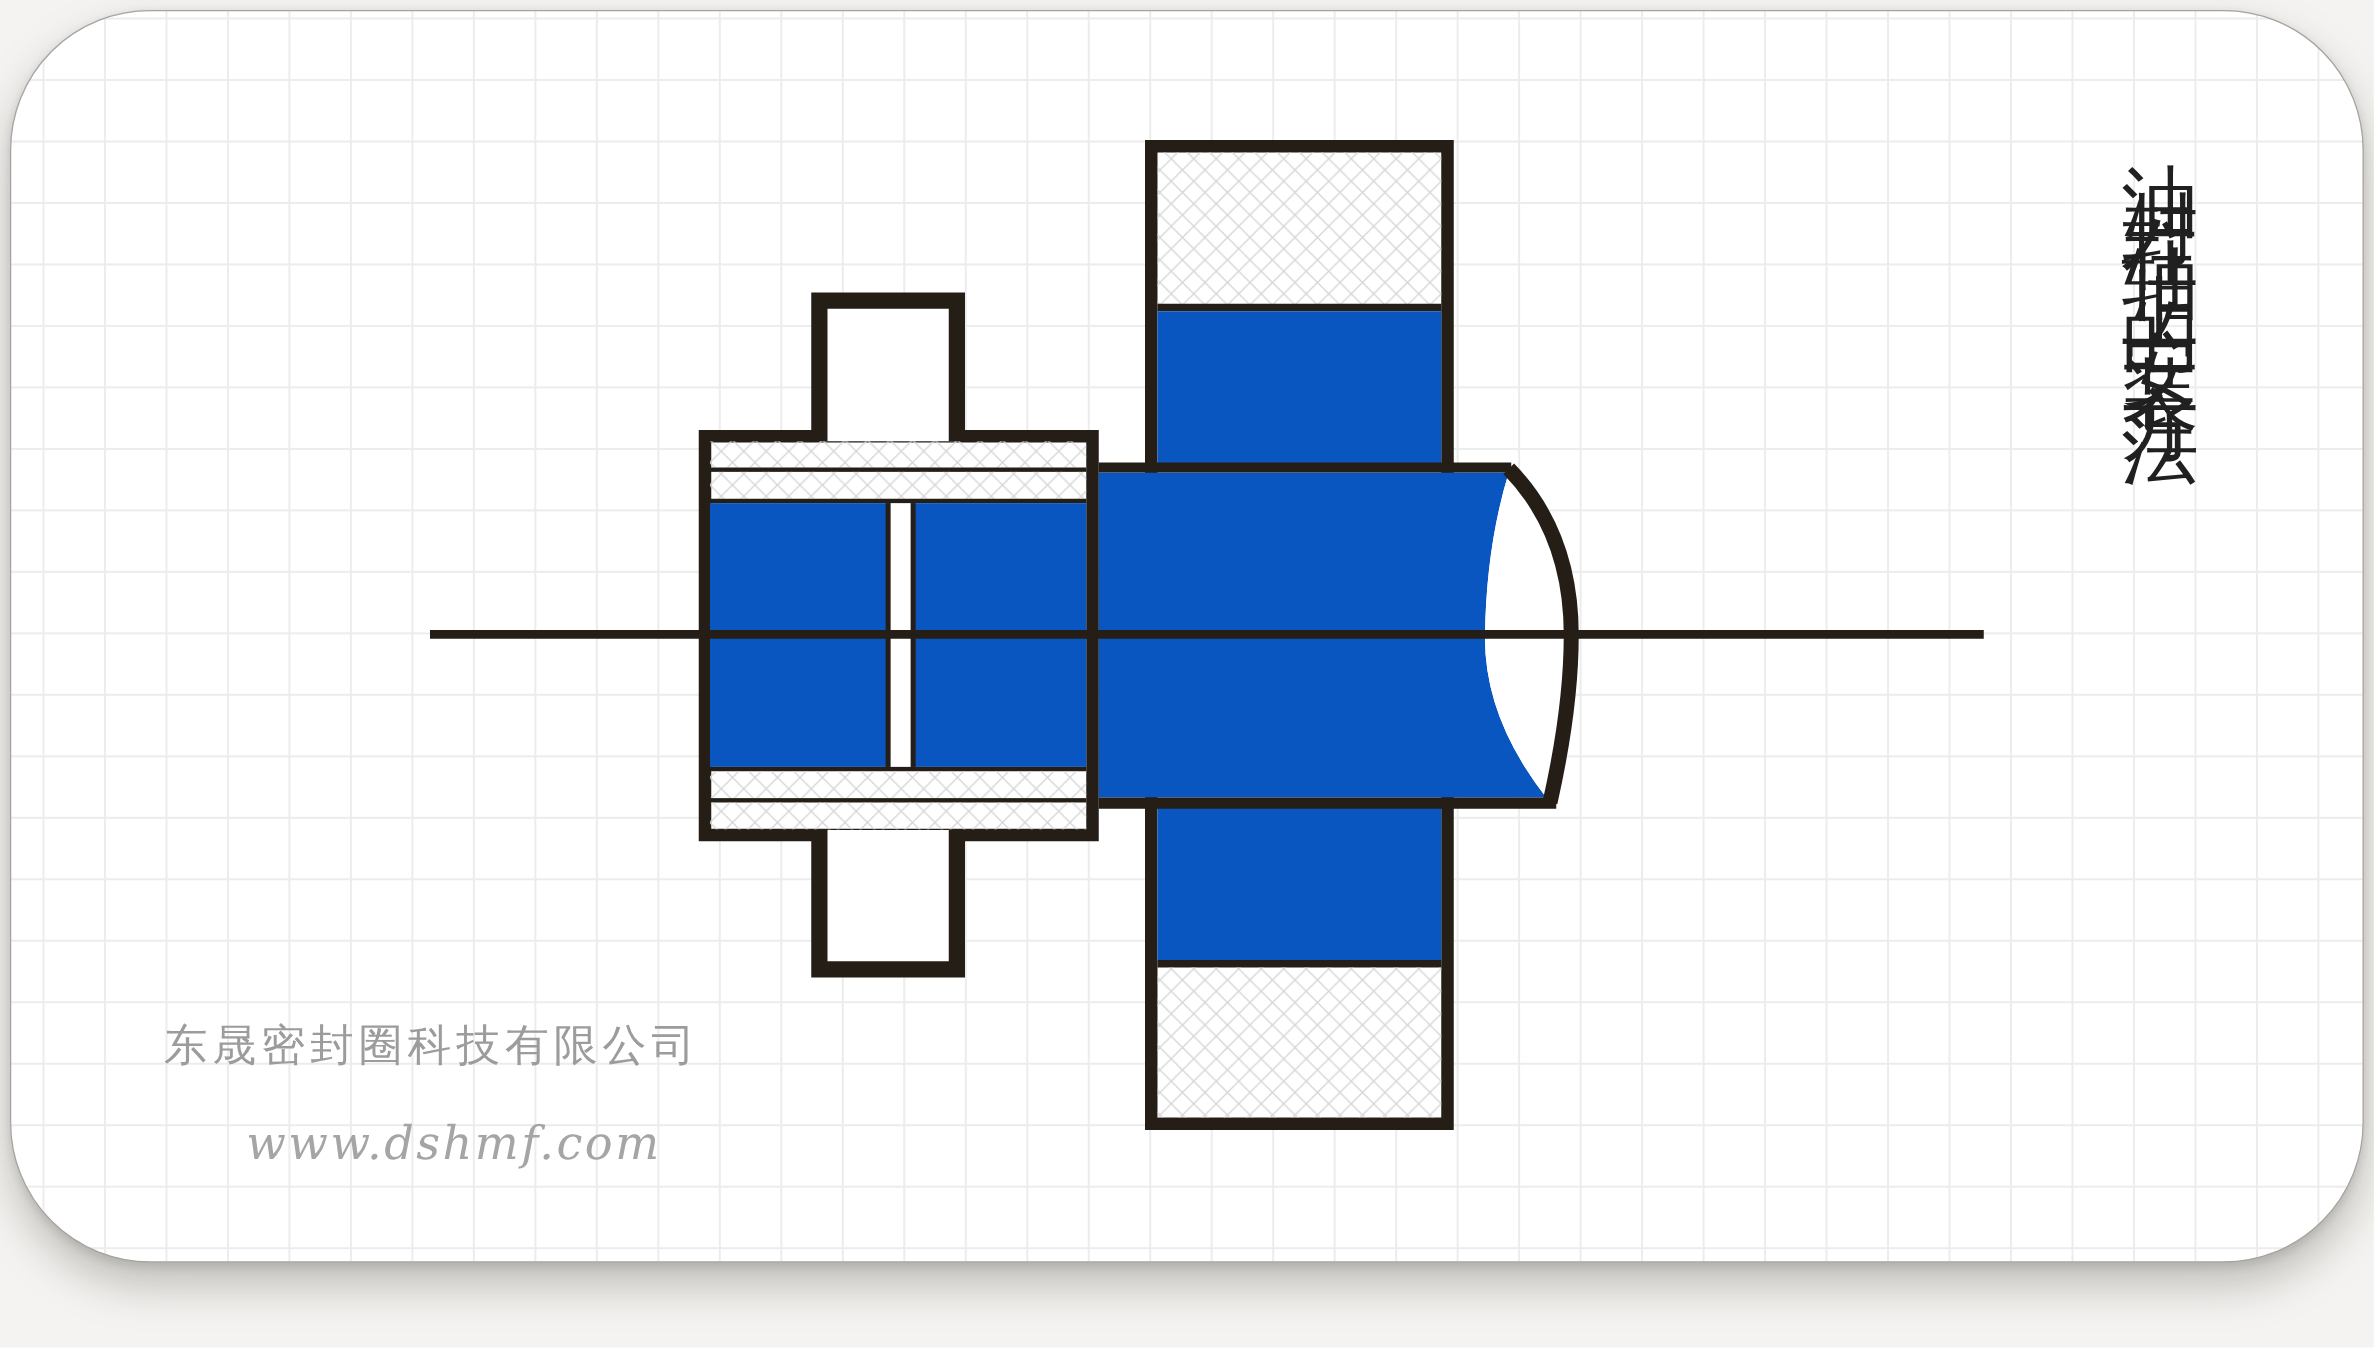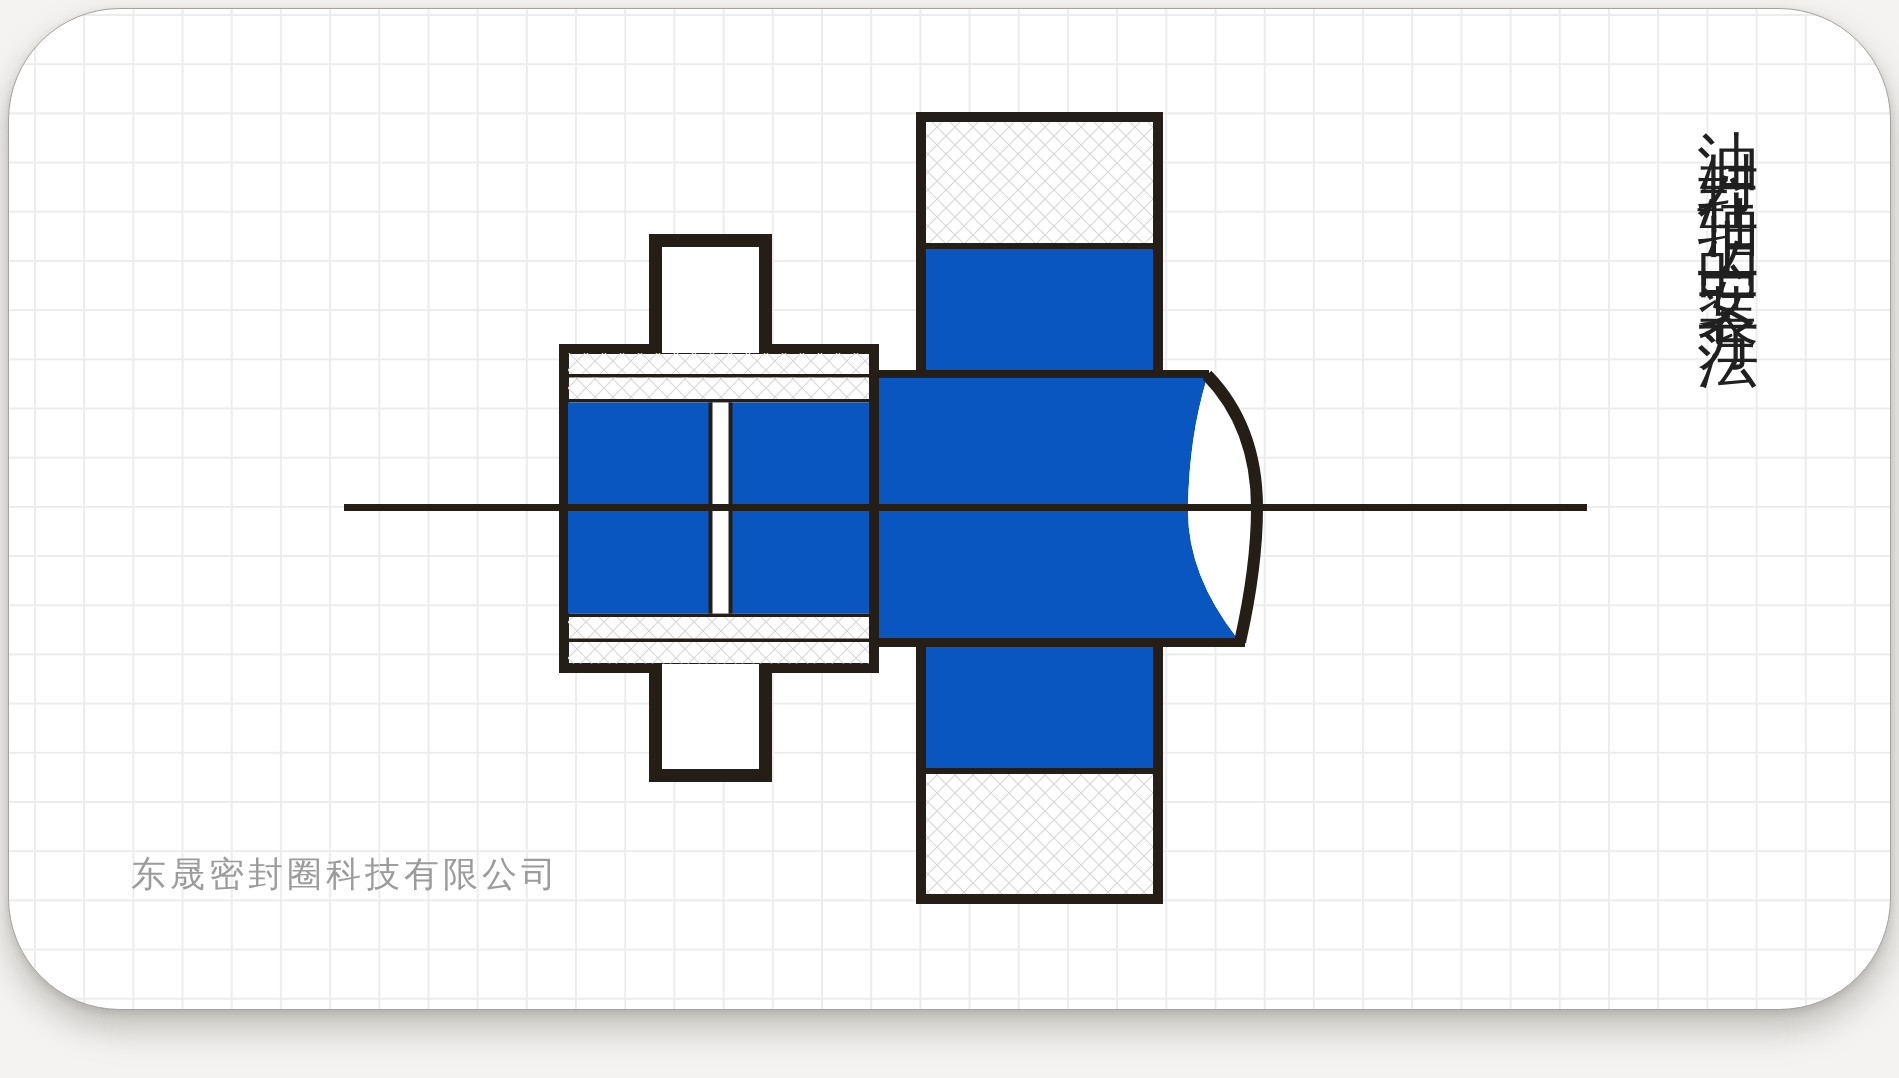--- a/index.html
+++ b/index.html
@@ -46,21 +46,21 @@
     writing-mode:vertical-rl;
     text-orientation:upright;
     font-size:62px;
     line-height:86px;
     letter-spacing:22px;
     color:var(--title,#202020);
     font-weight:400;
   }
   .watermark-company{
     position:absolute;
-    left:122px; top:842px;
+    left:122px; top:804px;
     font-size:35px;
     letter-spacing:4px;
     color:var(--watermark,#9c9c9c);
     white-space:nowrap;
     font-family:Liberation Serif, serif;
   }
   .watermark-site{
     position:absolute;
     left:188px; top:884px;
     font-family:"DejaVu Serif", serif;
@@ -124,14 +124,15 @@
       <rect x="707.5" y="401.5" width="24" height="211" style="fill:var(--line,#241e17)"></rect>
       <rect x="711.5" y="401.5" width="16" height="211" fill="#ffffff"></rect>
     </g>
 
     <rect x="343" y="503" width="1243" height="7" style="fill:var(--line,#241e17)"></rect>
   </svg>
 
   <div class="vertical-title">油封在轴上的安装方法</div>
 
   <div class="watermark-company">东晟密封圈科技有限公司</div>
+  <div class="watermark-site">www.dshmf.com</div>
 
 </div>
 
 </body></html>

